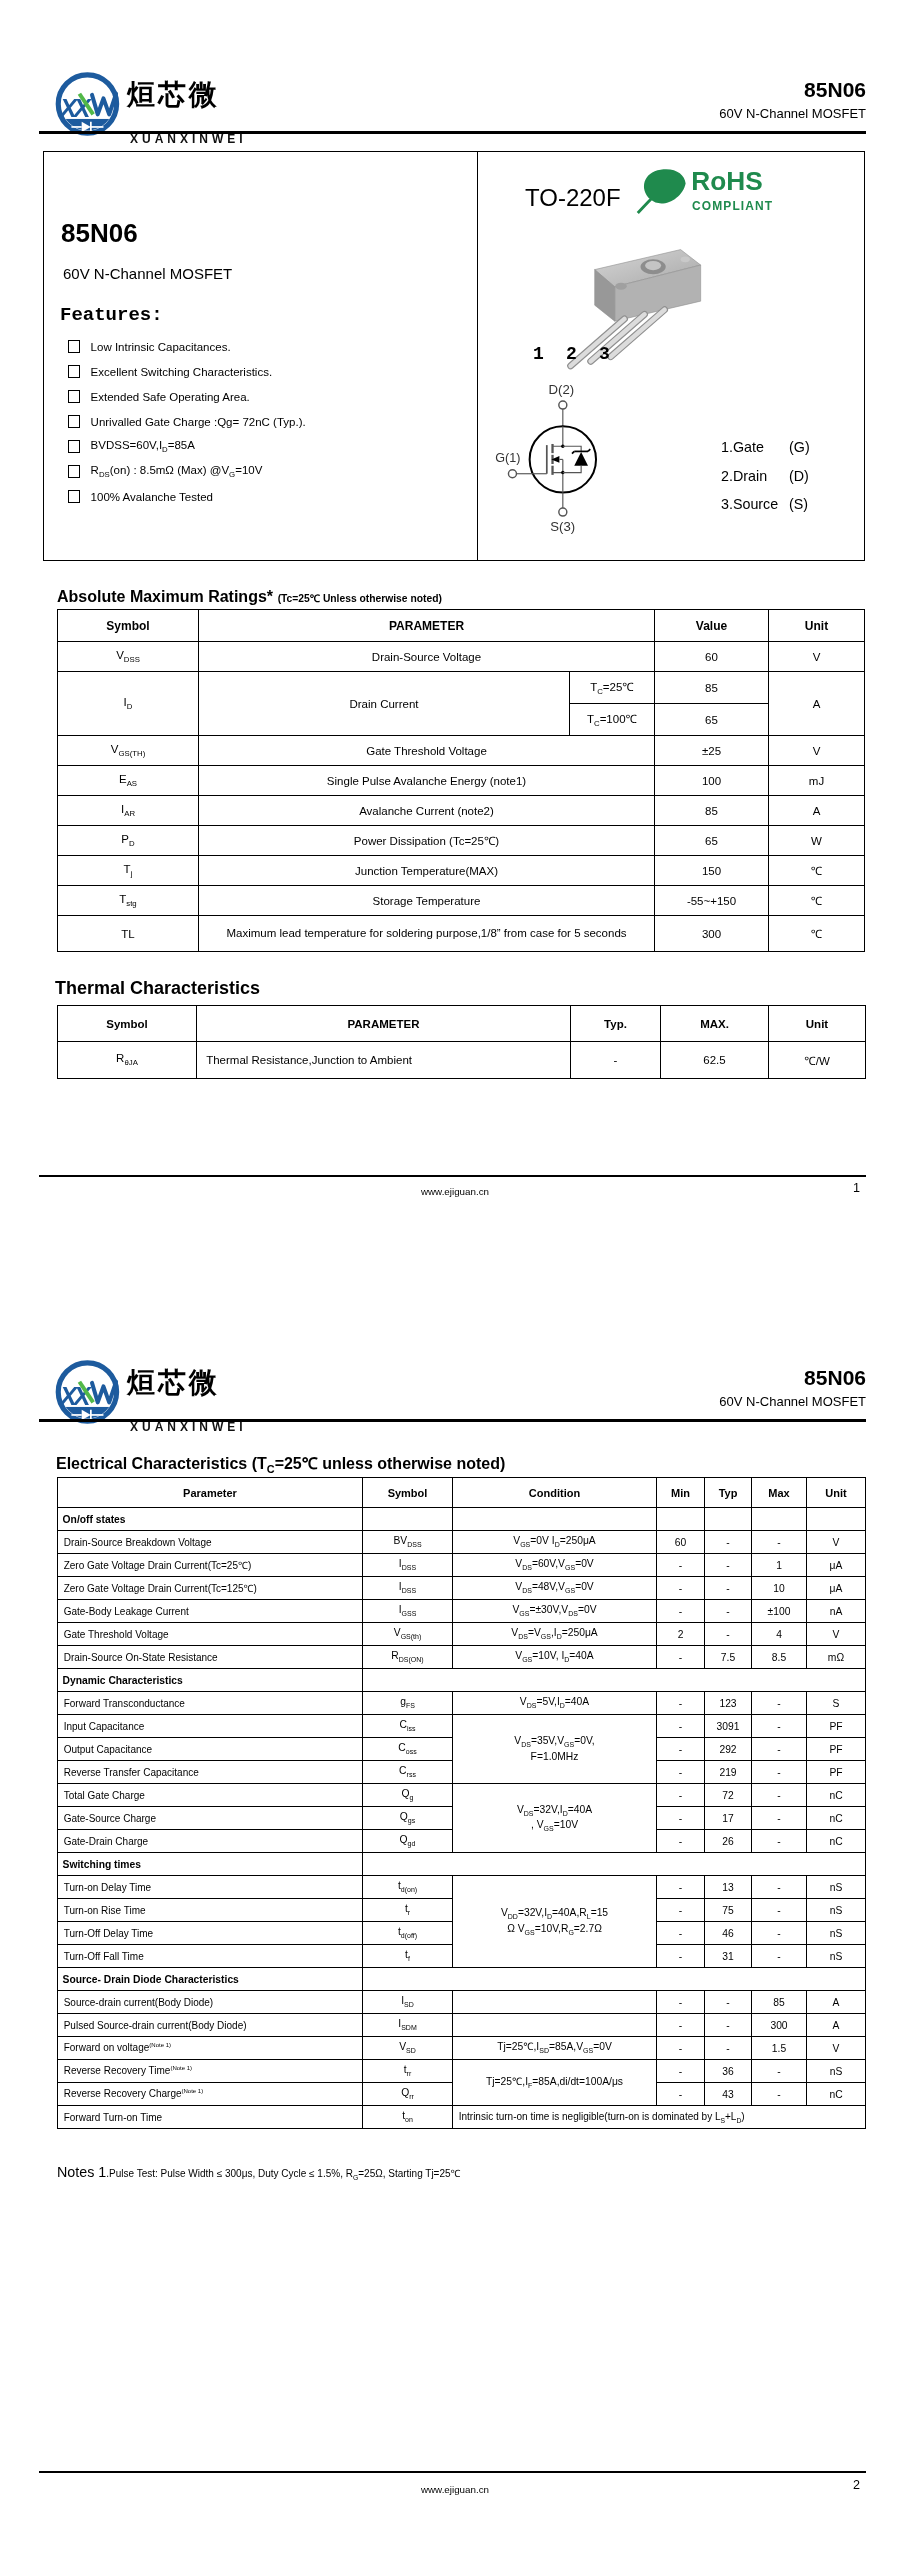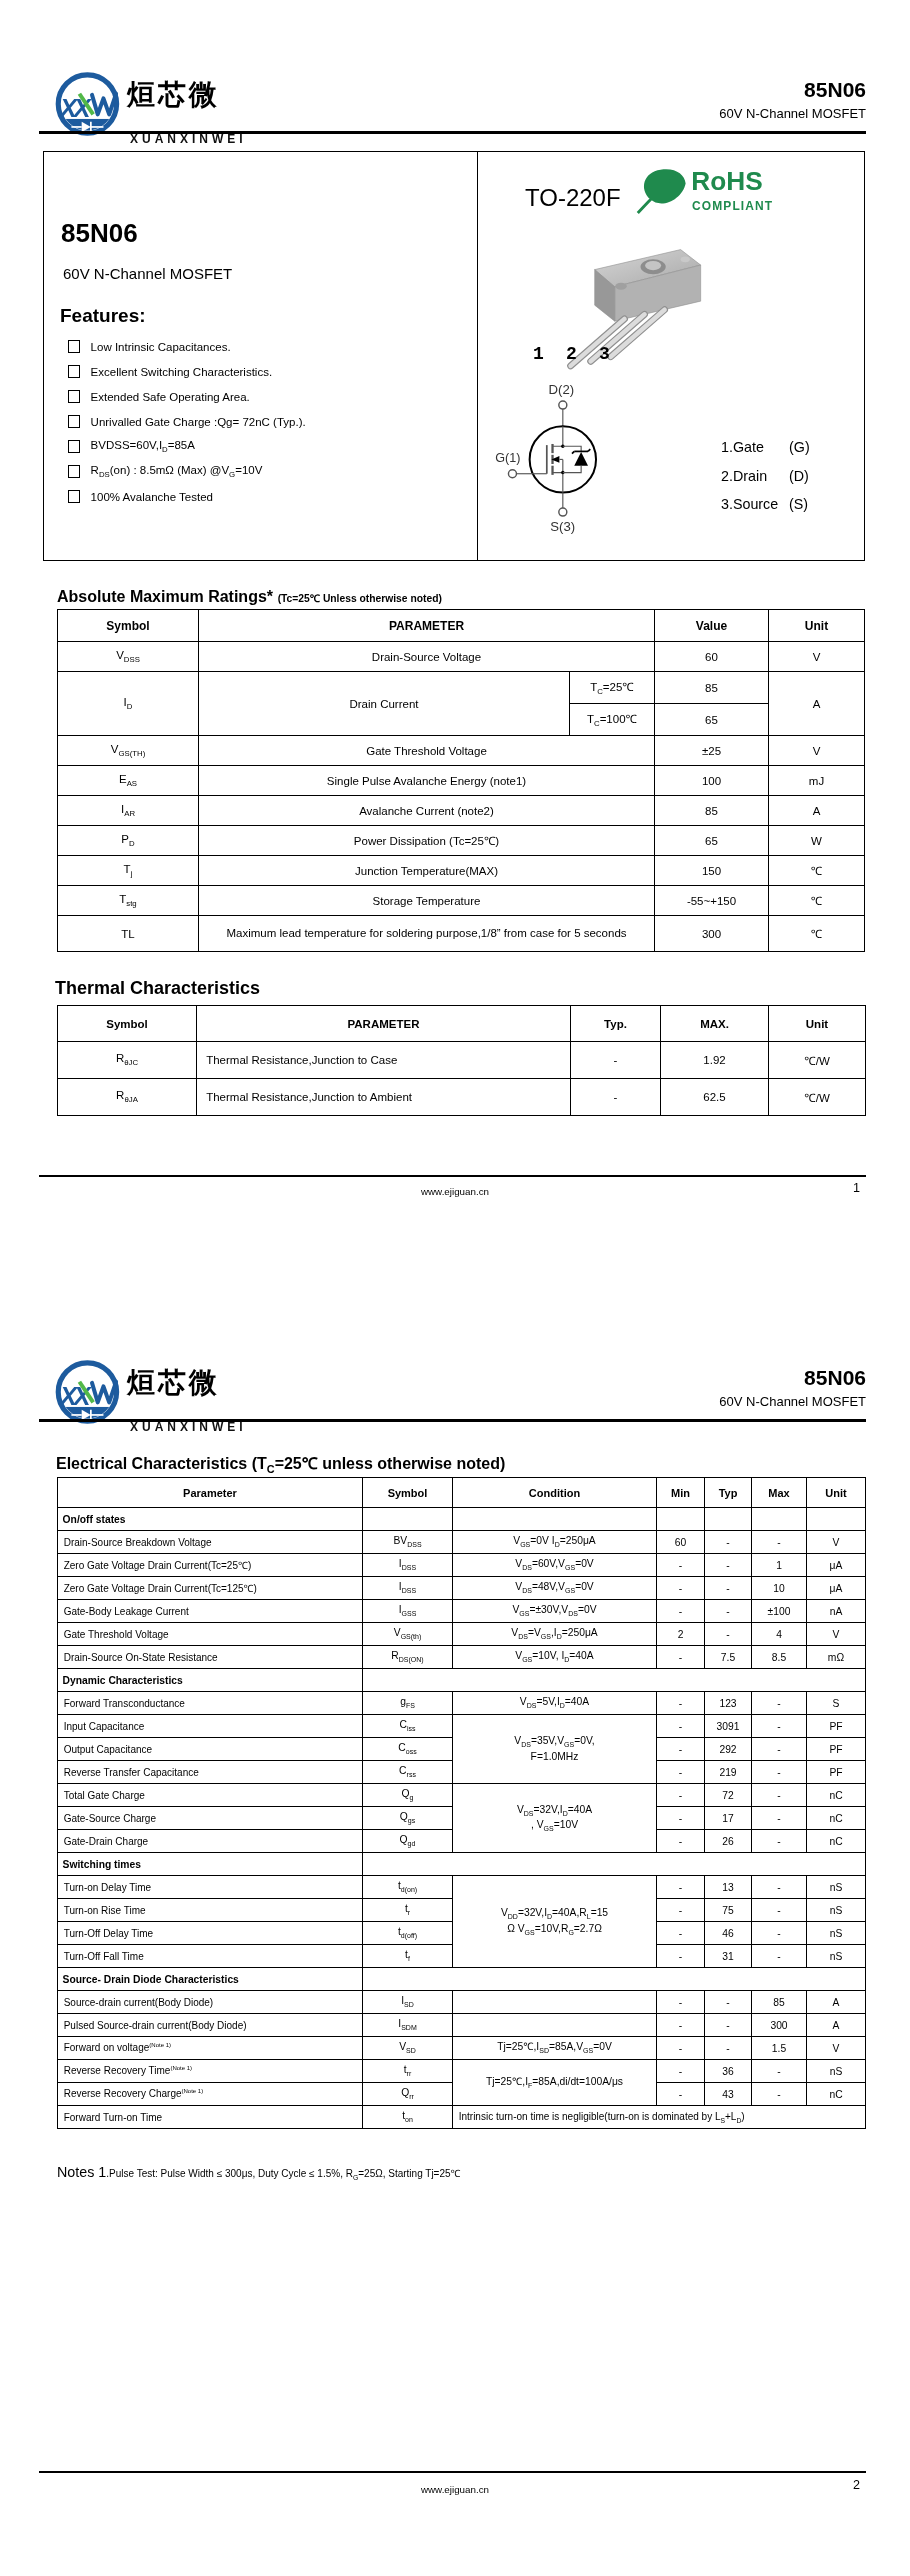--- a/index.html
+++ b/index.html
@@ -93,21 +93,21 @@
   <div class="abs brand-en" style="left:130px;top:132px;">XUANXINWEI</div>
   <div class="abs hdr-part" style="right:44px;top:79px;width:229px;">85N06</div>
   <div class="abs hdr-sub" style="right:44px;top:107px;width:229px;">60V N-Channel MOSFET</div>
   <div class="abs hdr-rule"></div>
 
   <div class="abs pbox">
     <div class="abs pbox-divider"></div>
 
     <div class="abs p-part" style="left:17px;top:68px;">85N06</div>
     <div class="abs p-sub" style="left:19px;top:114px;">60V N-Channel MOSFET</div>
-    <div class="abs p-feat-title" style="left:16px;top:154px;">Features:</div>
+    <div class="abs p-feat-title" style="left:16px;top:154px;font-family:Liberation Mono, monospace;">Features:</div>
     <div class="abs feat-list">
       <div class="feat-item">
           <span class="feat-box"></span>
           <span>Low Intrinsic Capacitances.</span>
         </div>
       <div class="feat-item">
           <span class="feat-box"></span>
           <span>Excellent Switching Characteristics.</span>
         </div>
       <div class="feat-item">
@@ -304,27 +304,20 @@
       </colgroup>
     <tbody>
         <tr class="hdr">
       <th>Symbol</th>
       <th>PARAMETER</th>
       <th>Typ.</th>
       <th>MAX.</th>
       <th>Unit</th>
     </tr>
     <tr>
-      <td>R<sub>θJC</sub></td>
-      <td class="p">Thermal Resistance,Junction to Case</td>
-      <td>-</td>
-      <td>1.92</td>
-      <td>℃/W</td>
-    </tr>
-    <tr>
       <td>R<sub>θJA</sub></td>
       <td class="p">Thermal Resistance,Junction to Ambient</td>
       <td>-</td>
       <td>62.5</td>
       <td>℃/W</td>
     </tr>
   </tbody>
     </table>
 
   <div class="abs foot-rule"></div>

